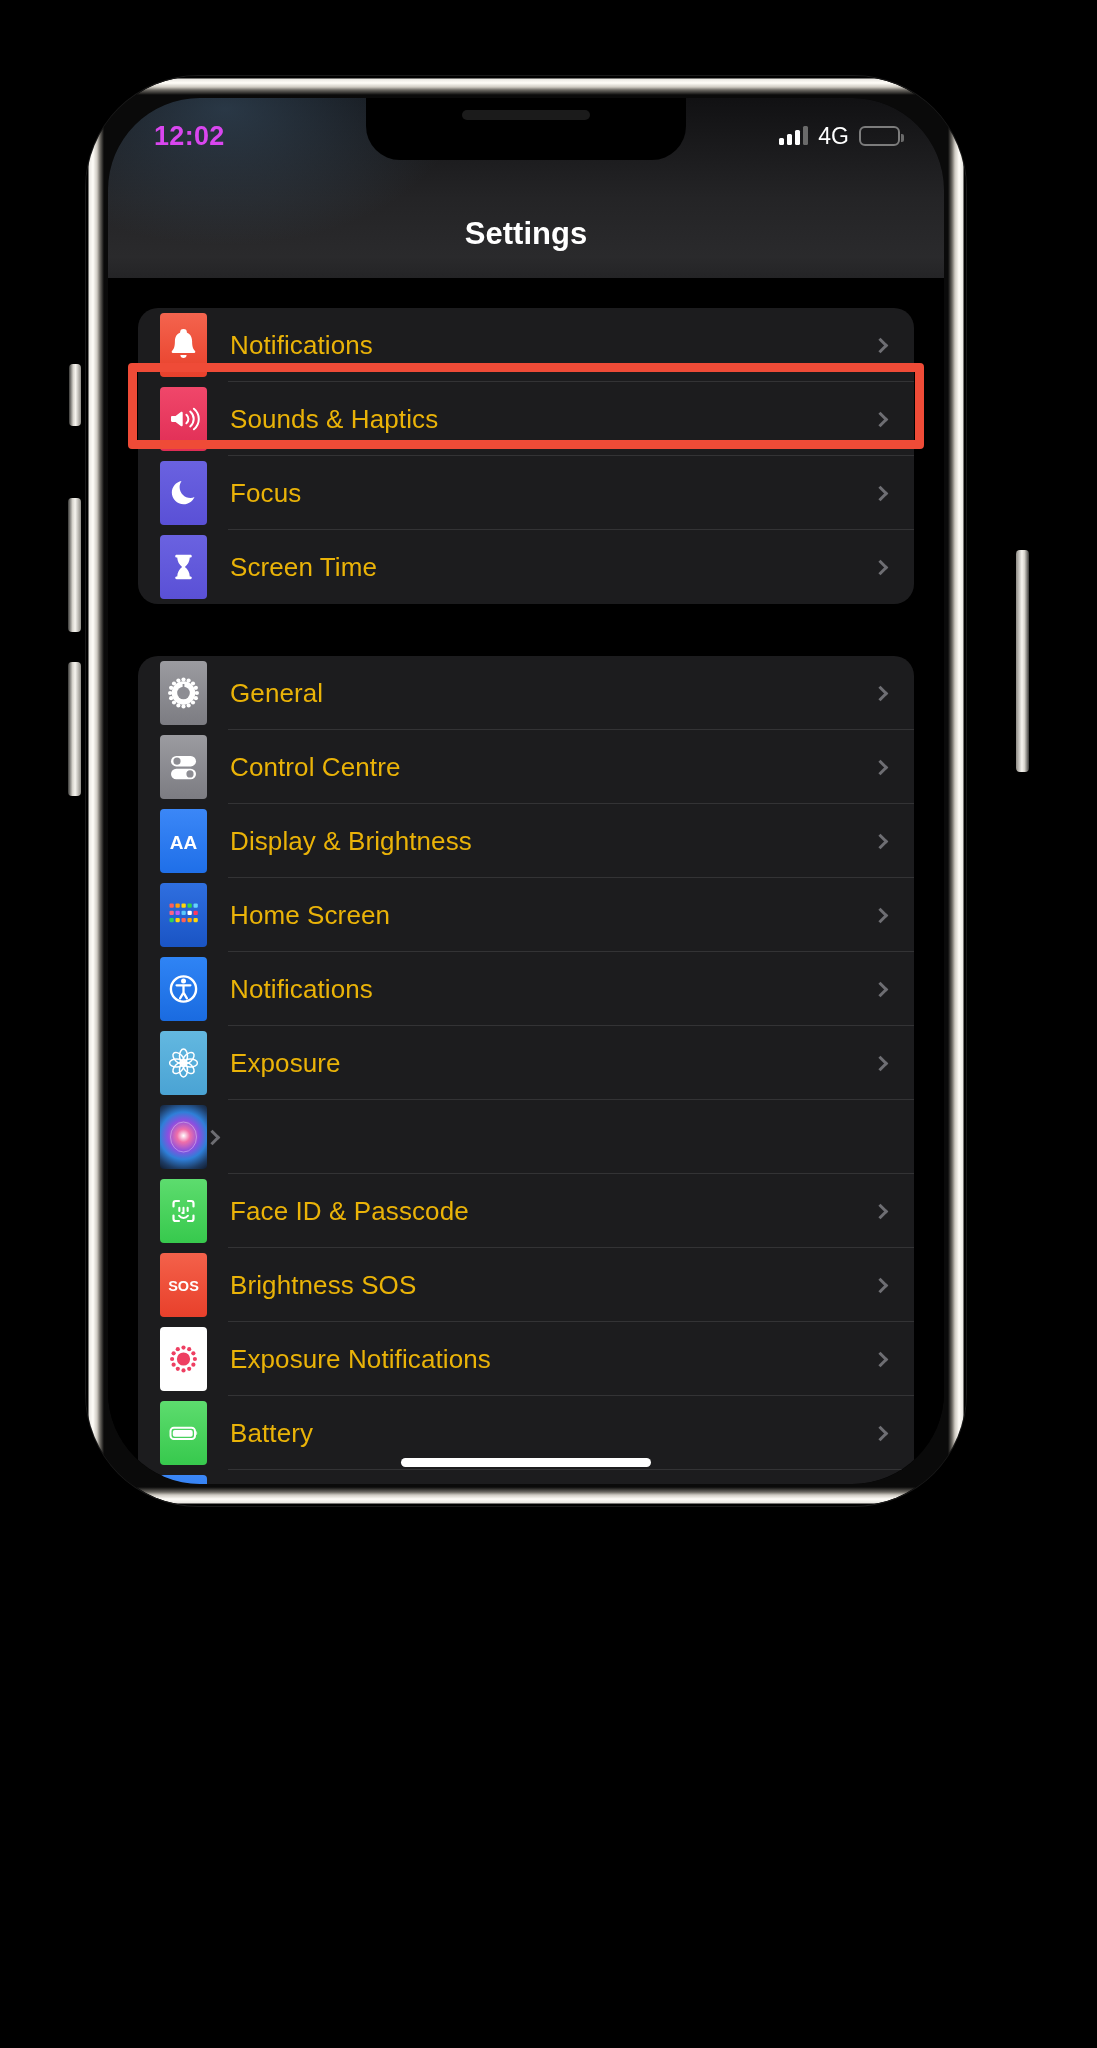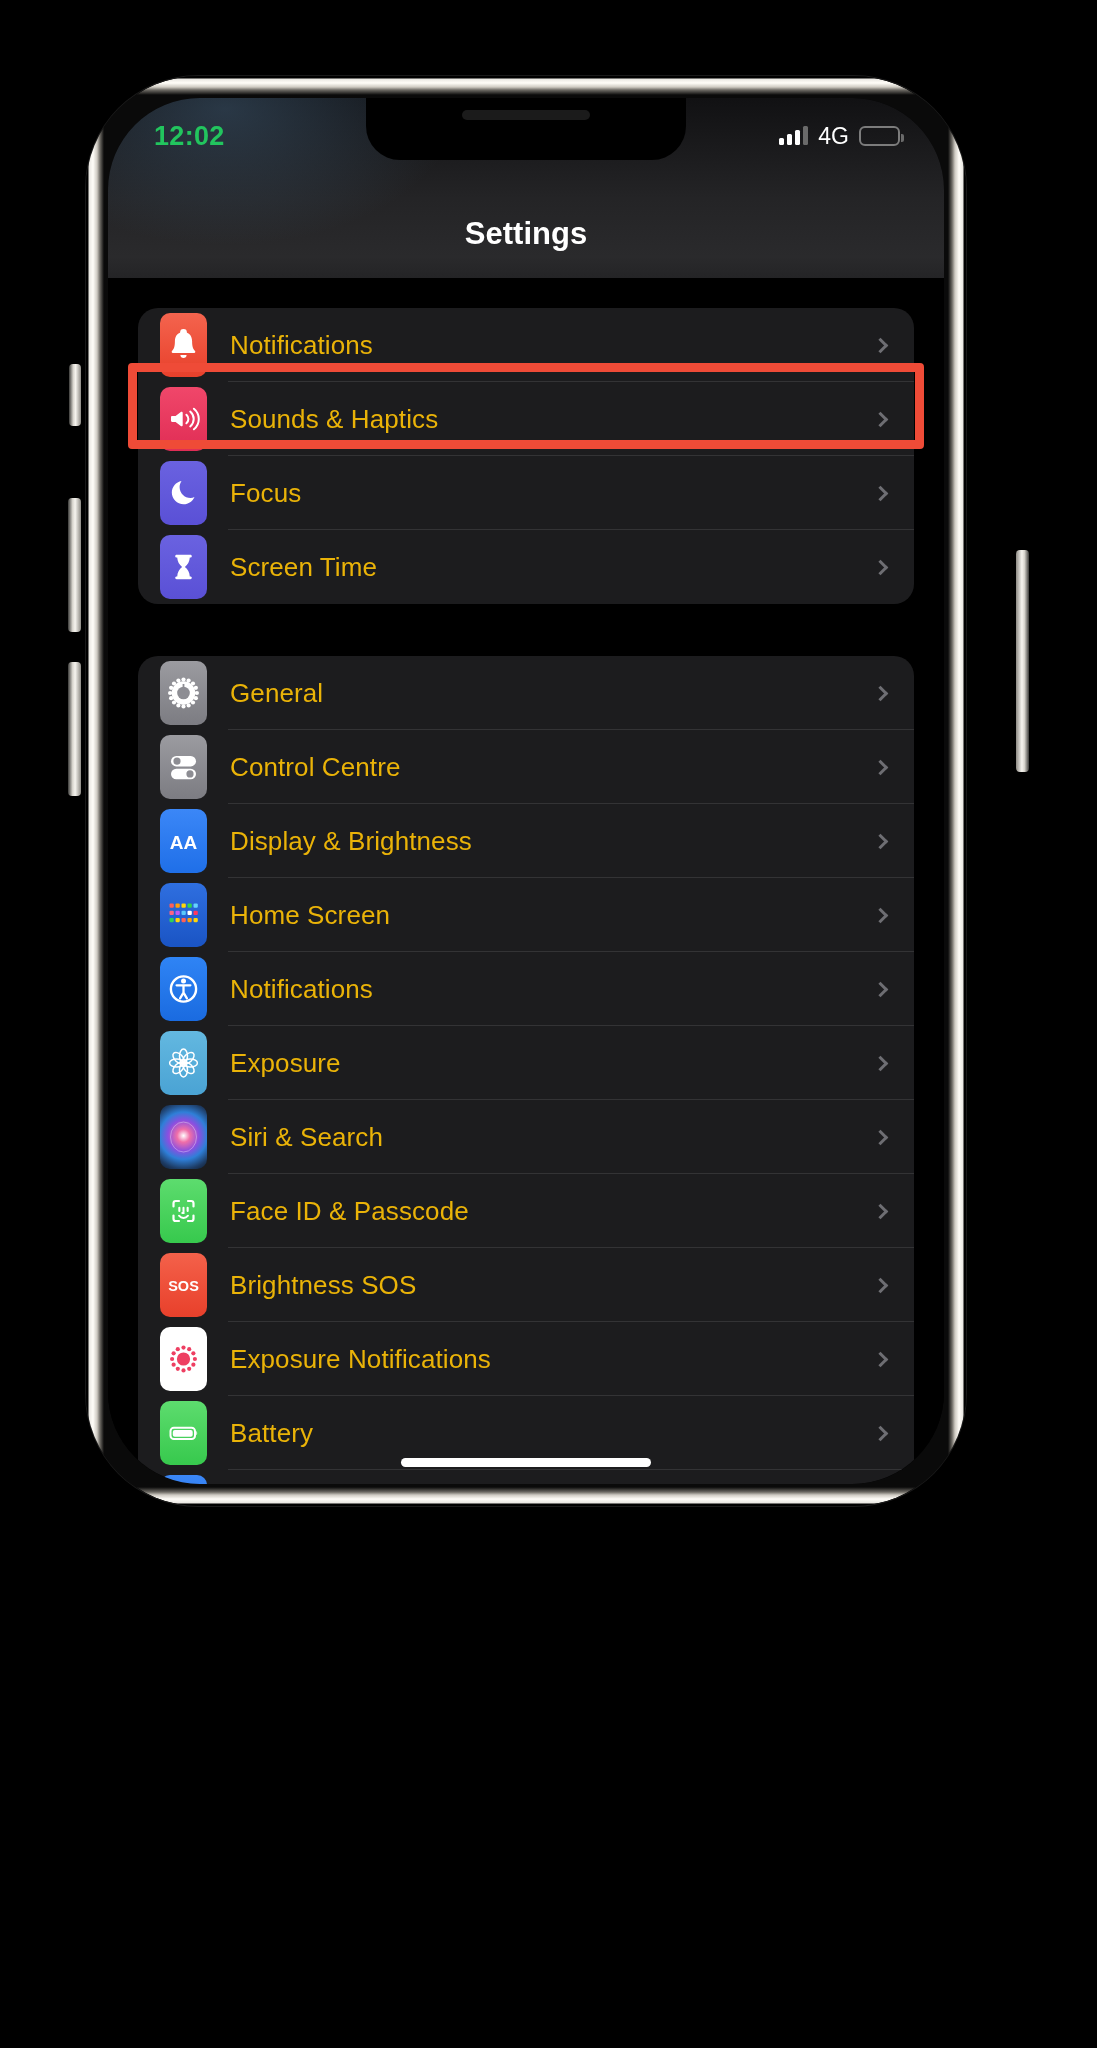--- a/index.html
+++ b/index.html
@@ -97,21 +97,21 @@
   }
 
   
   #status-bar {
     position:absolute; left:0; top:0; width:100%; height:62px;
     display:flex; align-items:center; justify-content:space-between;
     padding:14px 44px 0 46px;
     z-index:35;
   }
   #status-time {
-    color:#22c55e; font-size:27px; font-weight:700; letter-spacing:.3px;
+    color:#d946ef; font-size:27px; font-weight:700; letter-spacing:.3px;
   }
   #status-right { display:flex; align-items:center; gap:10px; }
 
   .sig-bars { display:flex; align-items:flex-end; gap:3px; height:18px; }
   .sig-bars i { display:block; width:5px; border-radius:1.5px; background:#fff; }
   .sig-bars i:nth-child(1){ height:7px; }
   .sig-bars i:nth-child(2){ height:11px; }
   .sig-bars i:nth-child(3){ height:15px; }
   .sig-bars i:nth-child(4){ height:19px; background:#6a6a6a; }
 
@@ -158,21 +158,21 @@
     height:74px;
     padding-left:22px;
   }
   .row .sep {
     position:absolute; left:90px; right:0; bottom:0;
     height:1px; background:#333335;
   }
   .row:last-child .sep { display:none; }
 
   .app-icon {
-    width:47px; height:64px; border-radius:10px;
+    width:47px; height:64px; border-radius:4px;
     flex:0 0 47px;
     display:flex; align-items:center; justify-content:center;
     position:relative; overflow:hidden;
   }
   .row-label {
     margin-left:23px;
     color:#eab308; font-size:26px; font-weight:400;
     letter-spacing:.1px;
     flex:1 1 auto;
   }
@@ -417,21 +417,20 @@
             <span class="row-label">Exposure</span>
             <span class="chevron"></span>
             <span class="sep"></span>
           </div>
           <div class="row">
             <span class="app-icon ic-siri">
               <svg style="width:100%;height:100%;display:block" viewBox="0 0 47 47">
                 <ellipse cx="23.5" cy="23.5" rx="13" ry="15" fill="none" stroke="rgba(255,255,255,.35)" stroke-width="1"></ellipse>
               </svg>
             </span>
-            <span class="row-label">Siri &amp; Search</span>
             <span class="chevron"></span>
             <span class="sep"></span>
           </div>
           <div class="row">
             <span class="app-icon ic-faceid">
               <svg style="width:100%;height:100%;display:block" viewBox="0 0 47 47">
                 <g fill="none" stroke="#fff" stroke-width="2.2" stroke-linecap="round">
                   <path d="M13.5 19v-3.2a2.3 2.3 0 012.3-2.3H19"></path>
                   <path d="M33.5 19v-3.2a2.3 2.3 0 00-2.3-2.3H28"></path>
                   <path d="M13.5 28v3.2a2.3 2.3 0 002.3 2.3H19"></path>

